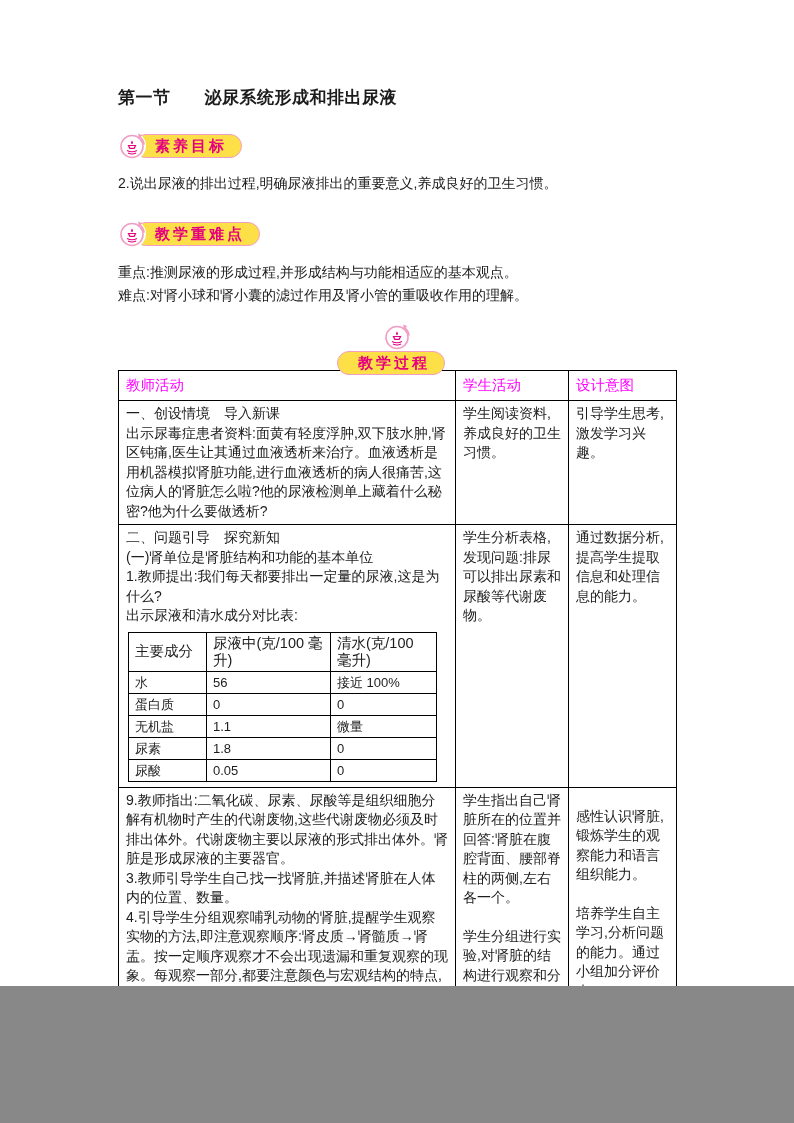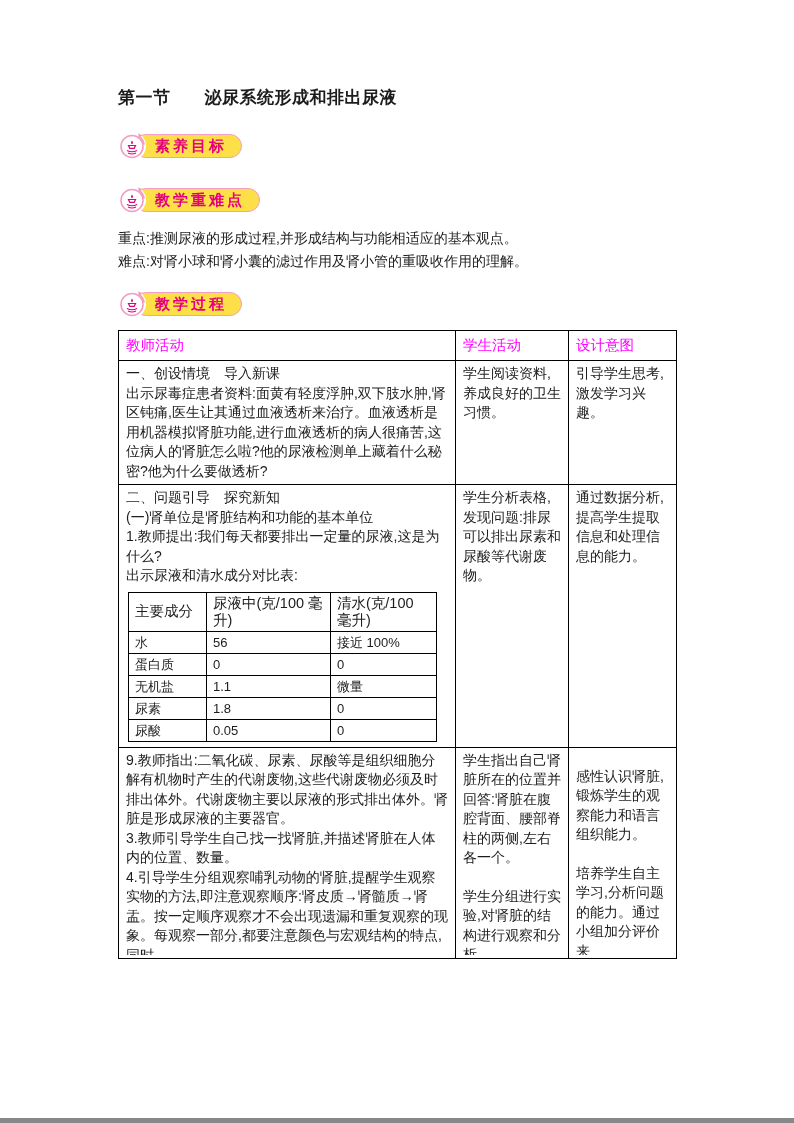--- a/index.html
+++ b/index.html
@@ -5,21 +5,21 @@
   :root{
     --pink-deep:#e4007f;
     --pink-line:#f29ec4;
     --magenta:#ff00ff;
     --ink:#1c1c1c;
   }
   *{box-sizing:border-box;}
   html,body{margin:0;padding:0;background:#888;}
   .page{
     position:relative;
-    width:794px;height:1118px;
+    width:794px;height:986px;
     margin:0 auto;
     background:#ffffff;
     overflow:hidden;
     font-family:"Liberation Sans","DejaVu Sans",sans-serif;
     color:var(--ink);
     padding:86px 118px 0 118px;
   }
   h1.doc-title{
     font-size:17px;font-weight:bold;margin:0 0 22px 0;letter-spacing:.5px;
   }
@@ -45,21 +45,21 @@
   }
 
   .goal-para{font-size:14px;line-height:21px;margin:0 0 13px 0;}
   .kp-line{font-size:14px;line-height:23px;margin:0;}
   .gap-sm{height:4px;}
   .gap-md{height:12px;}
 
   
   table.process{
     border-collapse:collapse;table-layout:fixed;
-    width:558px;margin-top:12px;
+    width:558px;margin-top:18px;
     font-size:14px;
   }
   table.process col.c1{width:337px;}
   table.process col.c2{width:113px;}
   table.process col.c3{width:108px;}
   table.process th,table.process td{
     border:1px solid #000;
     padding:3px 7px;
     vertical-align:top;
     text-align:left;
@@ -113,20 +113,21 @@
         <path d="M20 1.6 l4.2 1.4 -2.8 3.2 z" fill="#f29ec4"></path>
         <path d="M14 8.5 c-1.3 1.8 -1.3 2.8 0 3.8 c1.3 -1 1.3 -2 0 -3.8 z" fill="#e4007f"></path>
         <path d="M10.5 13.5 h7 l-1.3 2.8 h-4.4 z" fill="none" stroke="#e4007f" stroke-width="1.2"></path>
         <path d="M9 18.5 q5 2.6 10 0" fill="none" stroke="#e4007f" stroke-width="1.1"></path>
         <path d="M10 21 q4 2 8 0" fill="none" stroke="#e4007f" stroke-width="1.1"></path>
       </svg>
     </span>
     <span class="badge-pill">素养目标</span>
   </div>
 
+  <p class="goal-para">2.说出尿液的排出过程,明确尿液排出的重要意义,养成良好的卫生习惯。</p>
 
   <div class="gap-md"></div>
 
   <div class="badge">
     <span class="badge-icon">
       <svg width="28" height="28" viewBox="0 0 28 28">
         <circle cx="14" cy="14.5" r="11" fill="#fff" stroke="#f29ec4" stroke-width="1.6"></circle>
         <path d="M21 4.2 A 12.5 12.5 0 0 1 26 12" fill="none" stroke="#f29ec4" stroke-width="1.6" stroke-linecap="round"></path>
         <path d="M20 1.6 l4.2 1.4 -2.8 3.2 z" fill="#f29ec4"></path>
         <path d="M14 8.5 c-1.3 1.8 -1.3 2.8 0 3.8 c1.3 -1 1.3 -2 0 -3.8 z" fill="#e4007f"></path>
@@ -137,21 +138,21 @@
     </span>
     <span class="badge-pill">教学重难点</span>
   </div>
 
   <p class="kp-line">重点:推测尿液的形成过程,并形成结构与功能相适应的基本观点。</p>
   <p class="kp-line">难点:对肾小球和肾小囊的滤过作用及肾小管的重吸收作用的理解。</p>
 
   <div class="gap-md"></div>
     <div class="gap-sm"></div>
 
-  <div class="badge" style="margin-bottom:0;">
+  <div class="badge" style="margin-bottom:0;flex-direction:column;">
     <span class="badge-icon">
       <svg width="28" height="28" viewBox="0 0 28 28">
         <circle cx="14" cy="14.5" r="11" fill="#fff" stroke="#f29ec4" stroke-width="1.6"></circle>
         <path d="M21 4.2 A 12.5 12.5 0 0 1 26 12" fill="none" stroke="#f29ec4" stroke-width="1.6" stroke-linecap="round"></path>
         <path d="M20 1.6 l4.2 1.4 -2.8 3.2 z" fill="#f29ec4"></path>
         <path d="M14 8.5 c-1.3 1.8 -1.3 2.8 0 3.8 c1.3 -1 1.3 -2 0 -3.8 z" fill="#e4007f"></path>
         <path d="M10.5 13.5 h7 l-1.3 2.8 h-4.4 z" fill="none" stroke="#e4007f" stroke-width="1.2"></path>
         <path d="M9 18.5 q5 2.6 10 0" fill="none" stroke="#e4007f" stroke-width="1.1"></path>
         <path d="M10 21 q4 2 8 0" fill="none" stroke="#e4007f" stroke-width="1.1"></path>
       </svg>

